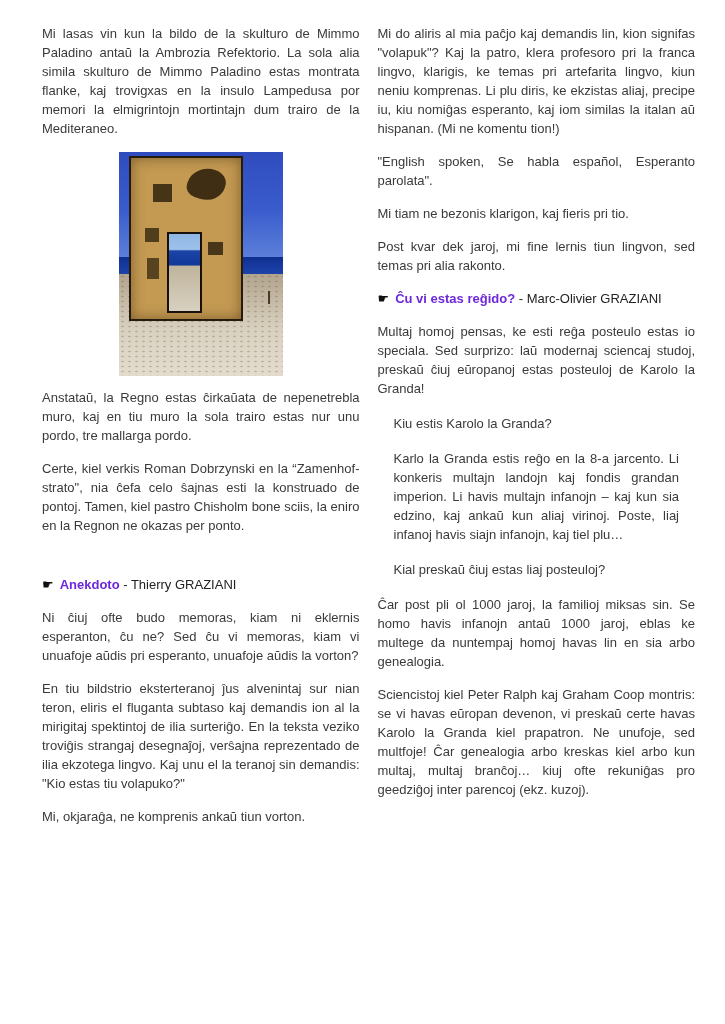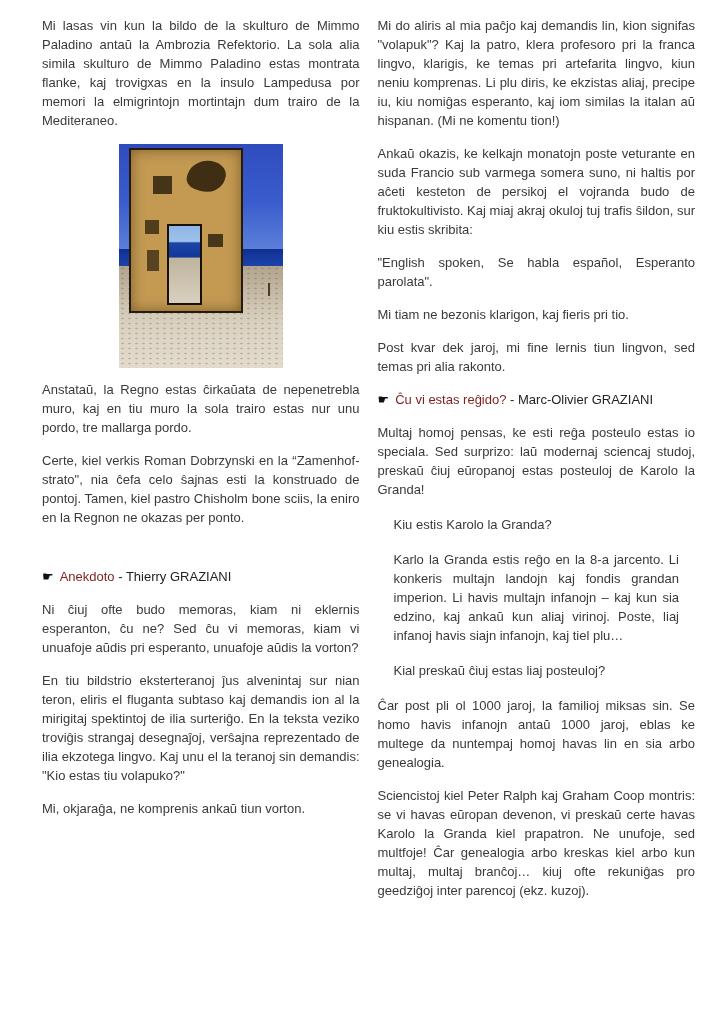--- a/index.html
+++ b/index.html
@@ -2,28 +2,28 @@
 <html lang="eo" style="--sky-top: #2f4cbe; --sky-mid: #3a5ccd; --sky-horizon: #5b7fd9; --sea: #16379c; --beach-dark: #b2a48d; --beach-light: #d9d1c0; --door-gold: #c49a52; --door-dark: #33250f; --frame: #241a0d;"><head>
 <meta charset="utf-8">
 <style>
   * { margin: 0; padding: 0; box-sizing: border-box; }
   html, body { background: #ffffff; }
   body {
     width: 725px; height: 1024px; overflow: hidden;
     font-family: "Liberation Sans", sans-serif;
     font-size: 13px; line-height: 19px; color: #3a3a3a;
   }
-  .page { display: flex; gap: 18px; padding: 16px 30px 20px 42px; }
+  .page { display: flex; gap: 18px; padding: 24px 30px 20px 42px; }
   .col { flex: 1 1 0; min-width: 0; }
   .para { text-align: justify; margin: 0 0 14px; }
   .group { margin: 0 0 14px; }
   .group .para-line { text-align: justify; margin: 16px; }
   .heading { margin: 0 0 14px; text-align: left; color: #222; }
   .heading .pointer { font-weight: normal; margin-right: 6px; color: #111; }
-  .heading .title { font-weight: normal; color: #7f1d1d; }
+  .heading .title { font-weight: bold; color: #6d28d9; }
   .mt-lg { margin-top: 40px; }
 
   
   .figure {
     position: relative; width: 164px; height: 224px;
     margin: 6px auto 12px; overflow: hidden;
   }
   .sky {
     position: absolute; left: 0; top: 0; width: 100%; height: 47%;
     background: linear-gradient(to bottom, var(--sky-top, #2f4cbe) 0%, var(--sky-mid, #3a5ccd) 55%, var(--sky-horizon, #5b7fd9) 100%);
@@ -95,21 +95,20 @@
       <span class="pointer">☛</span><span class="title">Anekdoto</span><span class="byline"> - Thierry GRAZIANI</span>
     </p>
 
     <p class="para">Ni ĉiuj ofte budo memoras, kiam ni eklernis esperanton, ĉu ne? Sed ĉu vi memoras, kiam vi unuafoje aŭdis pri esperanto, unuafoje aŭdis la vorton?</p>
     <p class="para">En tiu bildstrio eksterteranoj ĵus alvenintaj sur nian teron, eliris el fluganta subtaso kaj demandis ion al la mirigitaj spektintoj de ilia surteriĝo. En la teksta veziko troviĝis strangaj desegnaĵoj, verŝajna reprezentado de ilia ekzotega lingvo. Kaj unu el la teranoj sin demandis: "Kio estas tiu volapuko?"</p>
     <p class="para">Mi, okjaraĝa, ne komprenis ankaŭ tiun vorton.</p>
   </div>
 
   <div class="col">
     <p class="para">Mi do aliris al mia paĉjo kaj demandis lin, kion signifas "volapuk"? Kaj la patro, klera profesoro pri la franca lingvo, klarigis, ke temas pri artefarita lingvo, kiun neniu komprenas. Li plu diris, ke ekzistas aliaj, precipe iu, kiu nomiĝas esperanto, kaj iom similas la italan aŭ hispanan. (Mi ne komentu tion!)</p>
-    <p class="para">Ankaŭ okazis, ke kelkajn monatojn poste veturante en suda Francio sub varmega somera suno, ni haltis por aĉeti kesteton de persikoj el vojranda budo de fruktokultivisto. Kaj miaj akraj okuloj tuj trafis ŝildon, sur kiu estis skribita:</p>
     <p class="para">"English spoken, Se habla español, Esperanto parolata".</p>
     <p class="para">Mi tiam ne bezonis klarigon, kaj fieris pri tio.</p>
     <p class="para">Post kvar dek jaroj, mi fine lernis tiun lingvon, sed temas pri alia rakonto.</p>
 
     <p class="heading">
       <span class="pointer">☛</span><span class="title">Ĉu vi estas reĝido?</span><span class="byline"> - Marc-Olivier GRAZIANI</span>
     </p>
 
     <p class="para">Multaj homoj pensas, ke esti reĝa posteulo estas io speciala. Sed surprizo: laŭ modernaj sciencaj studoj, preskaŭ ĉiuj eŭropanoj estas posteuloj de Karolo la Granda!</p>
 

